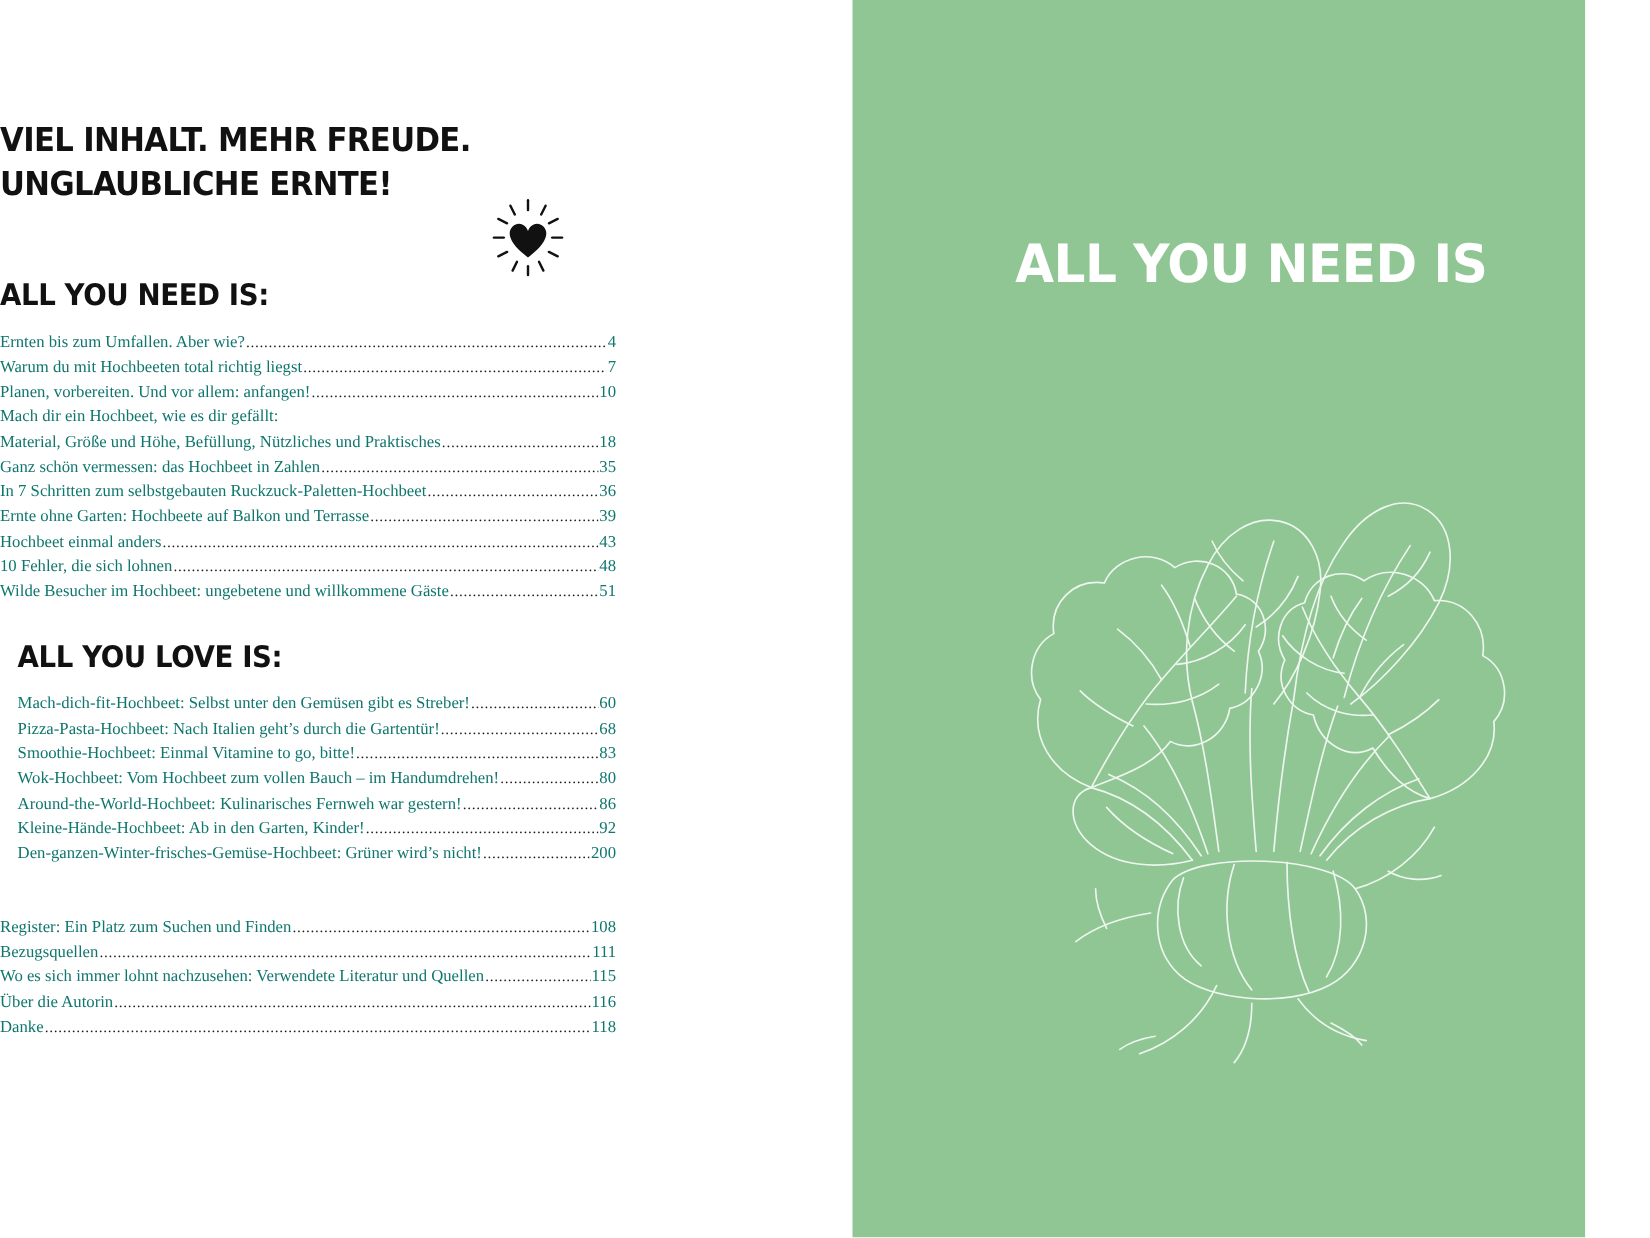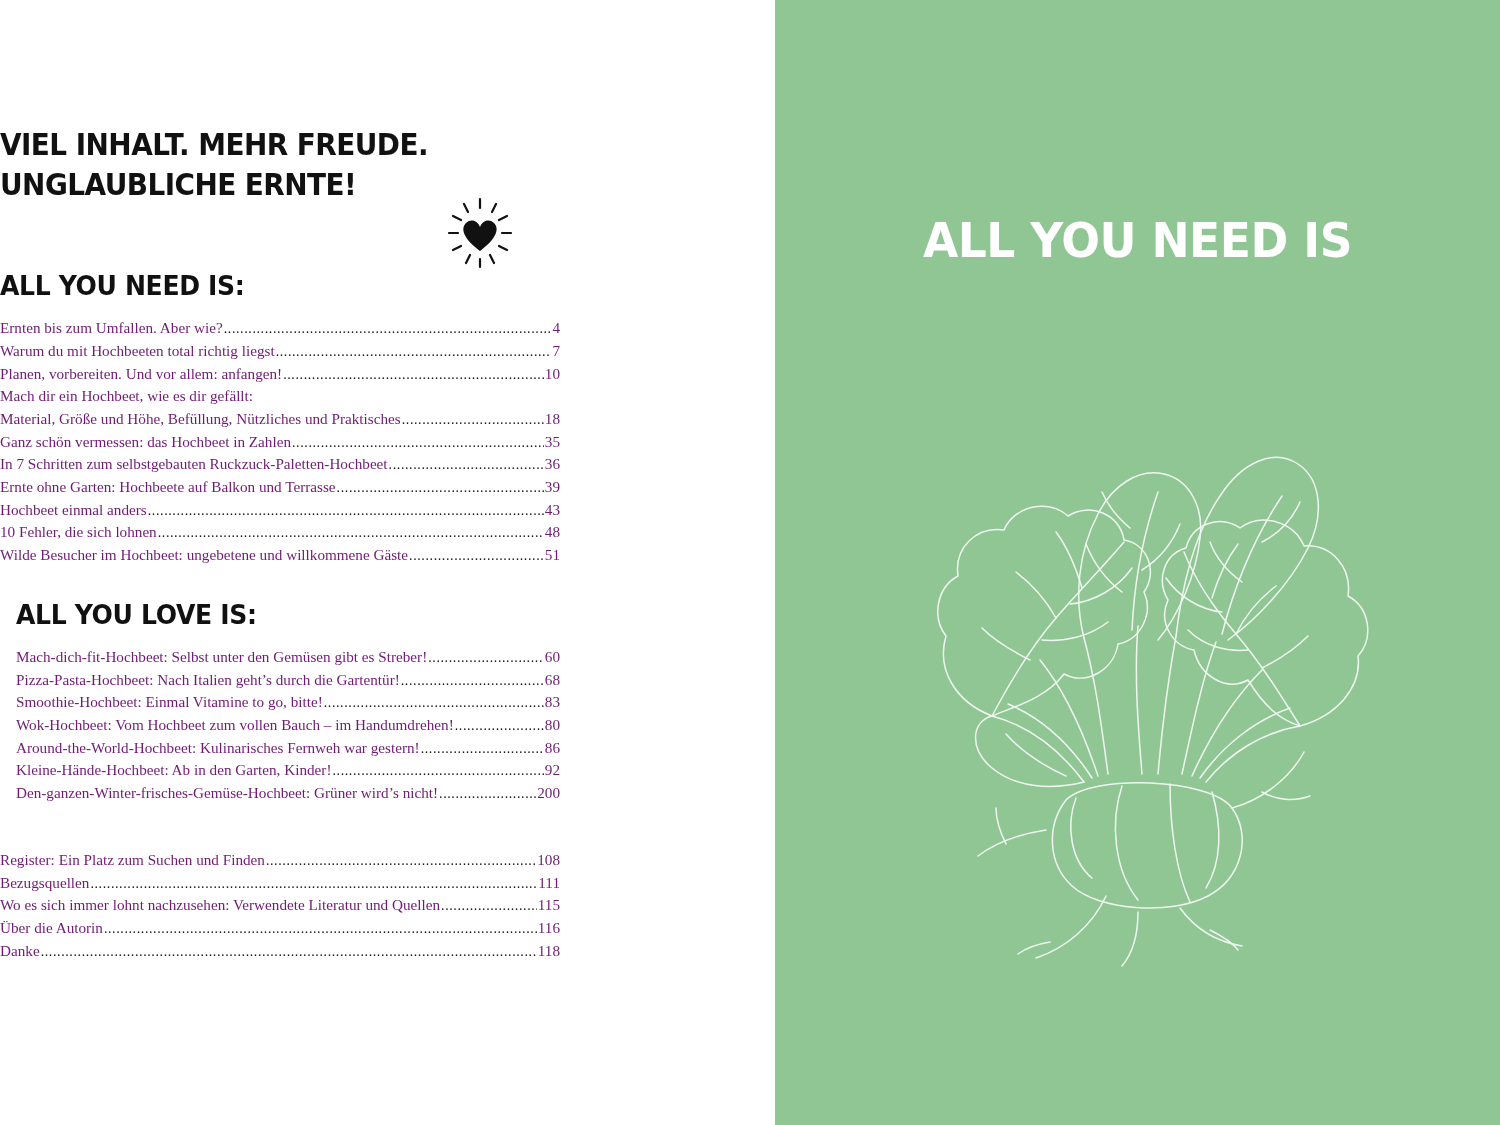--- a/index.html
+++ b/index.html
@@ -24,21 +24,21 @@
     position: relative;
     width: 775px;
     height: 1125px;
     background: #ffffff;
     box-sizing: border-box;
     padding: 0;
   }
   .left-inner {
     position: absolute;
     left: 0px;
-    top: 125px;
+    top: 108px;
     width: 560px;
   }
   .headline {
     font-family: "DejaVu Sans", sans-serif;
     font-weight: bold;
     font-size: 30px;
     letter-spacing: -0.6px;
     line-height: 1.32;
     color: #111111;
     text-transform: uppercase;
@@ -66,21 +66,21 @@
     margin: 0;
   }
   .toc-block {
     margin-top: 16px;
   }
   .toc-row {
     display: flex;
     align-items: baseline;
     font-family: "Liberation Serif", serif;
     font-size: 15.2px;
-    color: #701a75;
+    color: #0f766e;
     line-height: 1.48;
     white-space: nowrap;
   }
   .toc-text {
     flex: 0 0 auto;
   }
   .toc-dots {
     flex: 1 1 auto;
     overflow: hidden;
     white-space: nowrap;
@@ -96,21 +96,21 @@
   .toc-page {
     flex: 0 0 auto;
     font-size: 15.2px;
   }
   .gap-title-1 { margin-top: 66px; }
   .gap-section-2 { margin-top: 32px; padding-left: 16px; }
   .gap-block-3 { margin-top: 44px; }
   
   .page-right {
     position: relative;
-    width: 725px;
+    width: 666px;
     height: 1125px;
     background: #8fc694;
     overflow: hidden;
   }
   .right-title {
     position: absolute;
     top: 212px;
     left: 0;
     width: 725px;
     text-align: center;

